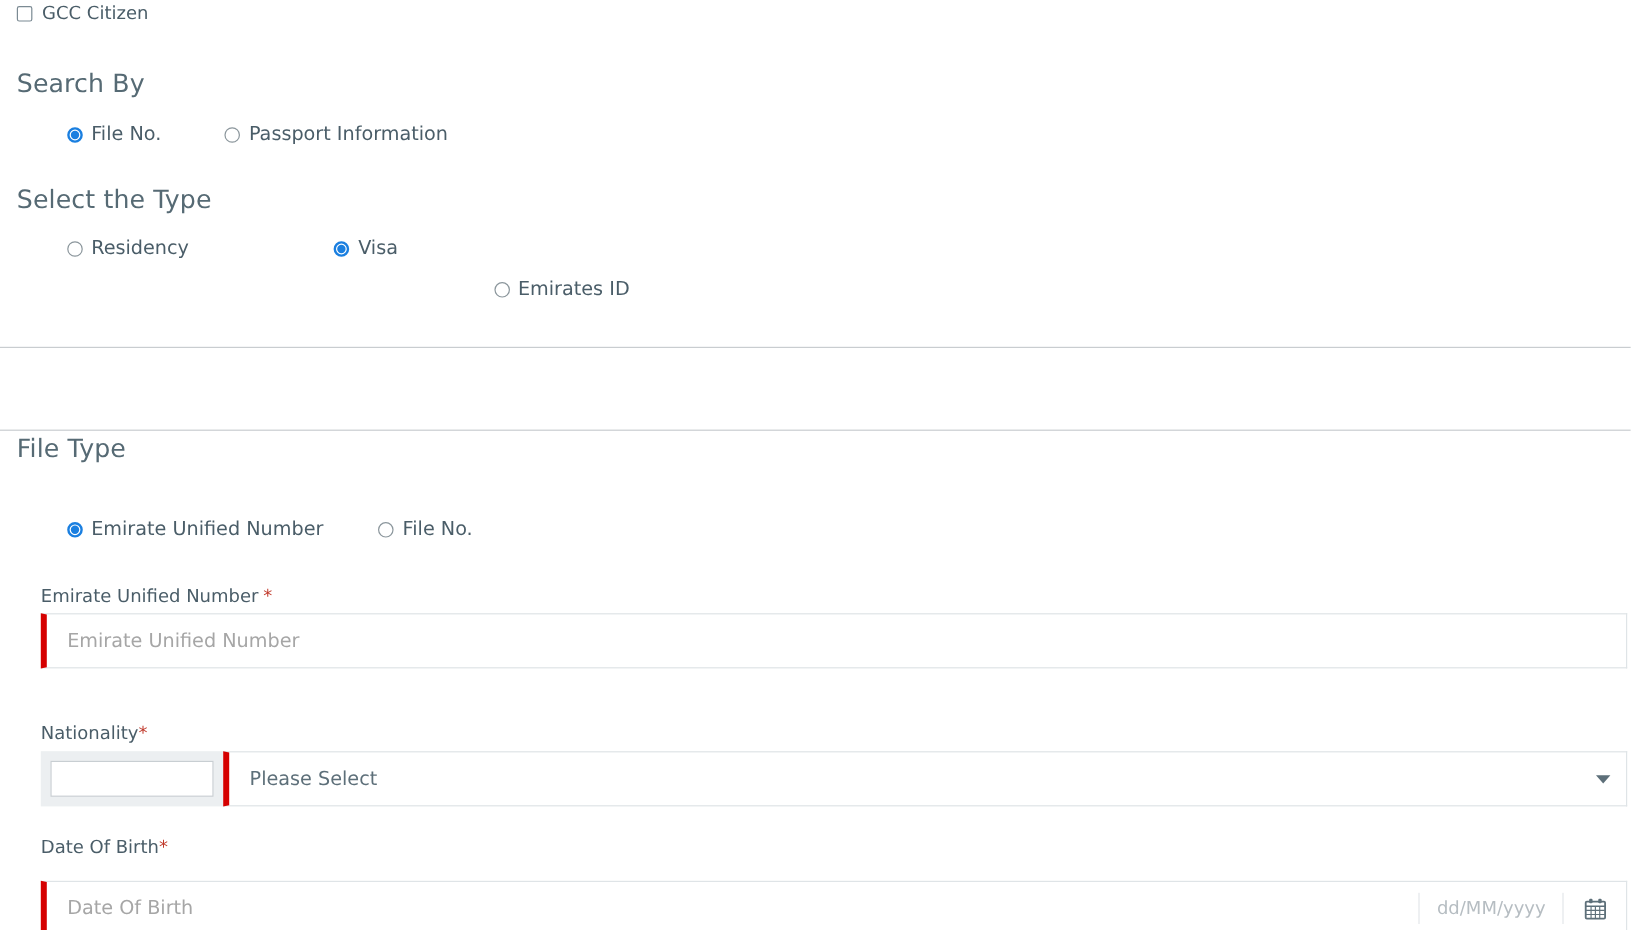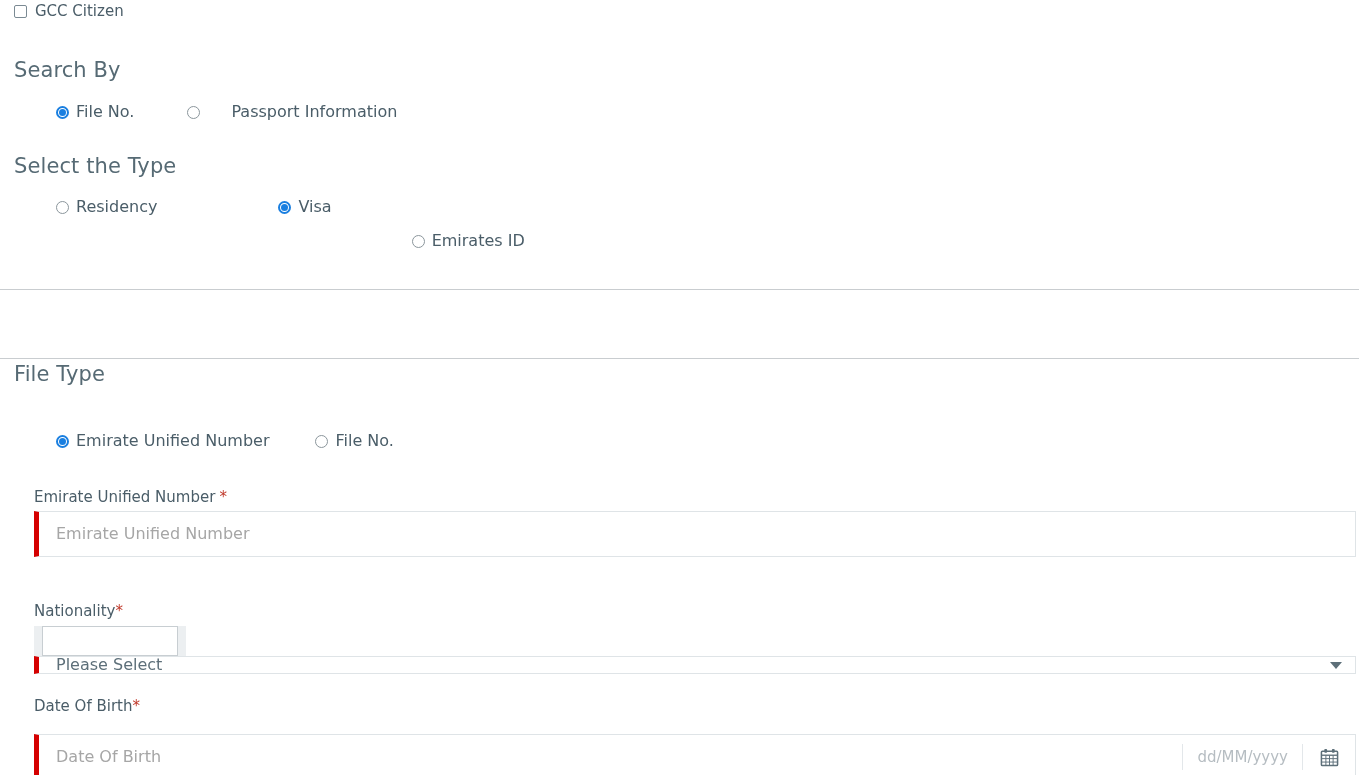--- a/index.html
+++ b/index.html
@@ -170,21 +170,20 @@
     justify-content: center;
     flex: 0 0 auto;
   }
 
   
   .select-group {
     position: absolute;
     display: flex;
     align-items: stretch;
     box-sizing: border-box;
-    flex-direction: column;
   }
   .select-search-pane {
     background: #eceff1;
     display: flex;
     align-items: center;
     justify-content: center;
     box-sizing: border-box;
     flex: 0 0 auto;
   }
   .select-search-input {
@@ -234,21 +233,21 @@
     <span class="chk-label">GCC Citizen</span>
   </div>
 
   <div class="section-heading" style="position:absolute; left:14px; top:60px;">Search By</div>
 
   <div class="radio-row" style="left:56px; top:104px;">
     <span class="radio-item">
       <span class="radio-dot on"></span>
       <span class="radio-text">File No.</span>
     </span>
-    <span class="radio-item" style="margin-left:53px;gap:24px;">
+    <span class="radio-item" style="margin-left:53px;">
       <span class="radio-dot off"></span>
       <span class="radio-text">Passport Information</span>
     </span>
   </div>
 
   <div class="section-heading" style="position:absolute; left:14px; top:156px;">Select the Type</div>
 
   <div class="radio-row" style="left:56px; top:199px;gap:36px;">
     <span class="radio-item">
       <span class="radio-dot off"></span>

